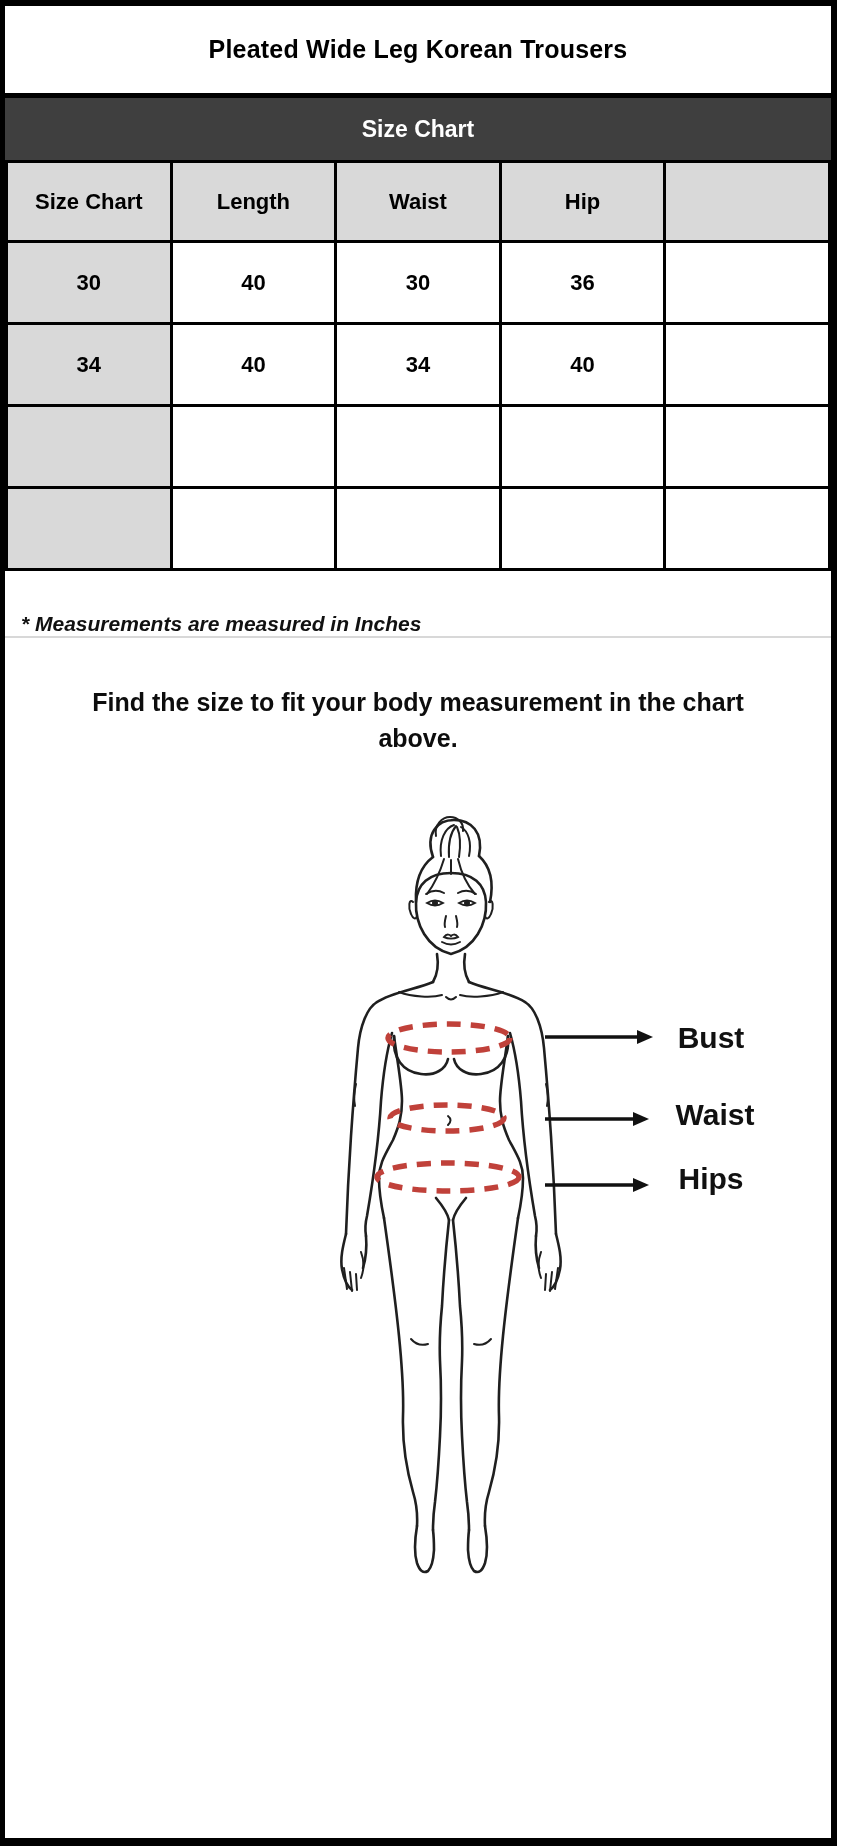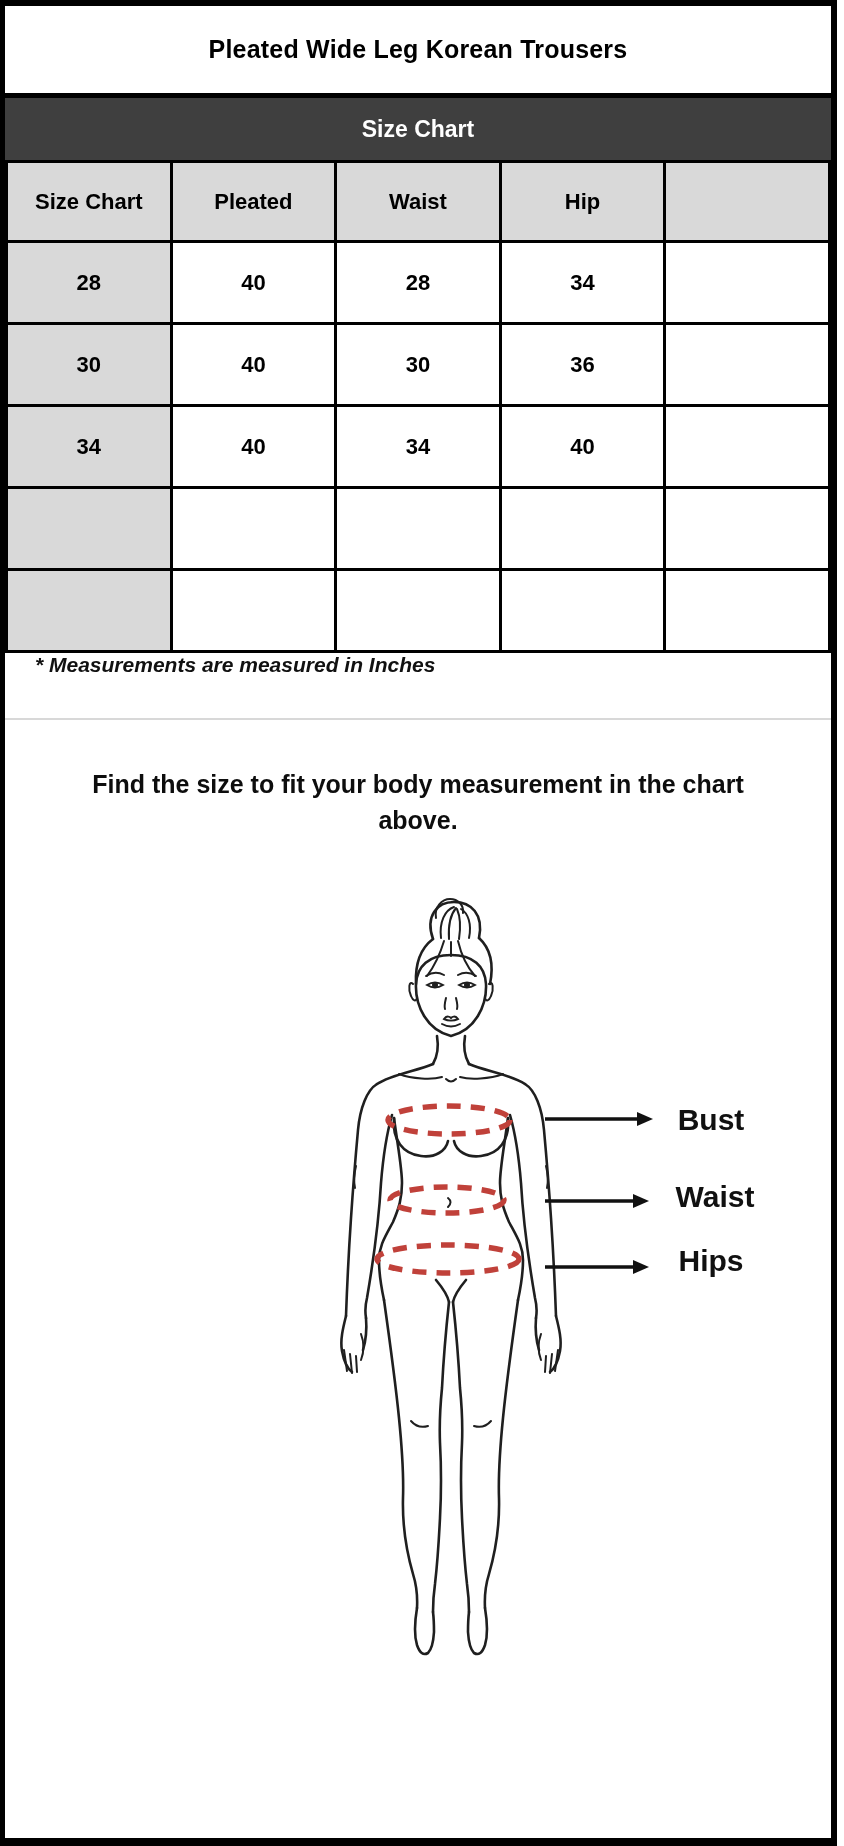--- a/index.html
+++ b/index.html
@@ -26,21 +26,21 @@
   }
   table.size-table { width:100%; border-collapse:collapse; table-layout:fixed; }
   table.size-table th, table.size-table td {
     border:3px solid #000; text-align:center; vertical-align:middle;
     font-size:22px; font-weight:bold;
   }
   table.size-table th { height:80px; background:#d9d9d9; }
   table.size-table td { height:82px; background:#fff; }
   table.size-table td.rowhead { background:#d9d9d9; }
   .note-bar {
-    height:67px; display:flex; align-items:flex-start; padding-left:30px;
+    height:67px; display:flex; align-items:flex-end; padding-left:16px;
     border-bottom:2px solid #d8d8d8; background:#fff;
   }
   .note-bar p { font-size:21px; font-weight:bold; font-style:italic; color:#111; }
   .guide-line1 {
     margin:46px auto 0 auto; max-width:705px; text-align:center;
     font-size:25px; font-weight:bold; line-height:36px; color:#0d0d0d;
   }
   .guide-line2 {
     margin:44px auto 0 auto; text-align:center;
     font-size:25px; font-weight:bold; color:#0d0d0d;
@@ -66,34 +66,27 @@
     </div>
 
     <div class="banner">
       <span>Size Chart</span>
     </div>
 
     <table class="size-table">
       <thead>
         <tr>
             <th>Size Chart</th>
-            <th>Pleated</th>
+            <th>Length</th>
             <th>Waist</th>
             <th>Hip</th>
             <th></th>
           </tr>
       </thead>
       <tbody>
-          <tr>
-            <td class="rowhead">28</td>
-            <td>40</td>
-            <td>28</td>
-            <td>34</td>
-            <td></td>
-          </tr>
           <tr>
             <td class="rowhead">30</td>
             <td>40</td>
             <td>30</td>
             <td>36</td>
             <td></td>
           </tr>
           <tr>
             <td class="rowhead">34</td>
             <td>40</td>

